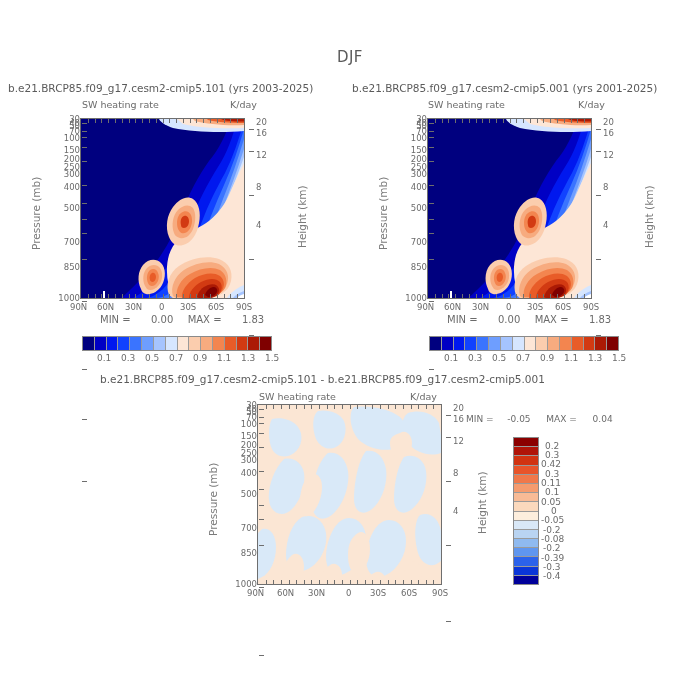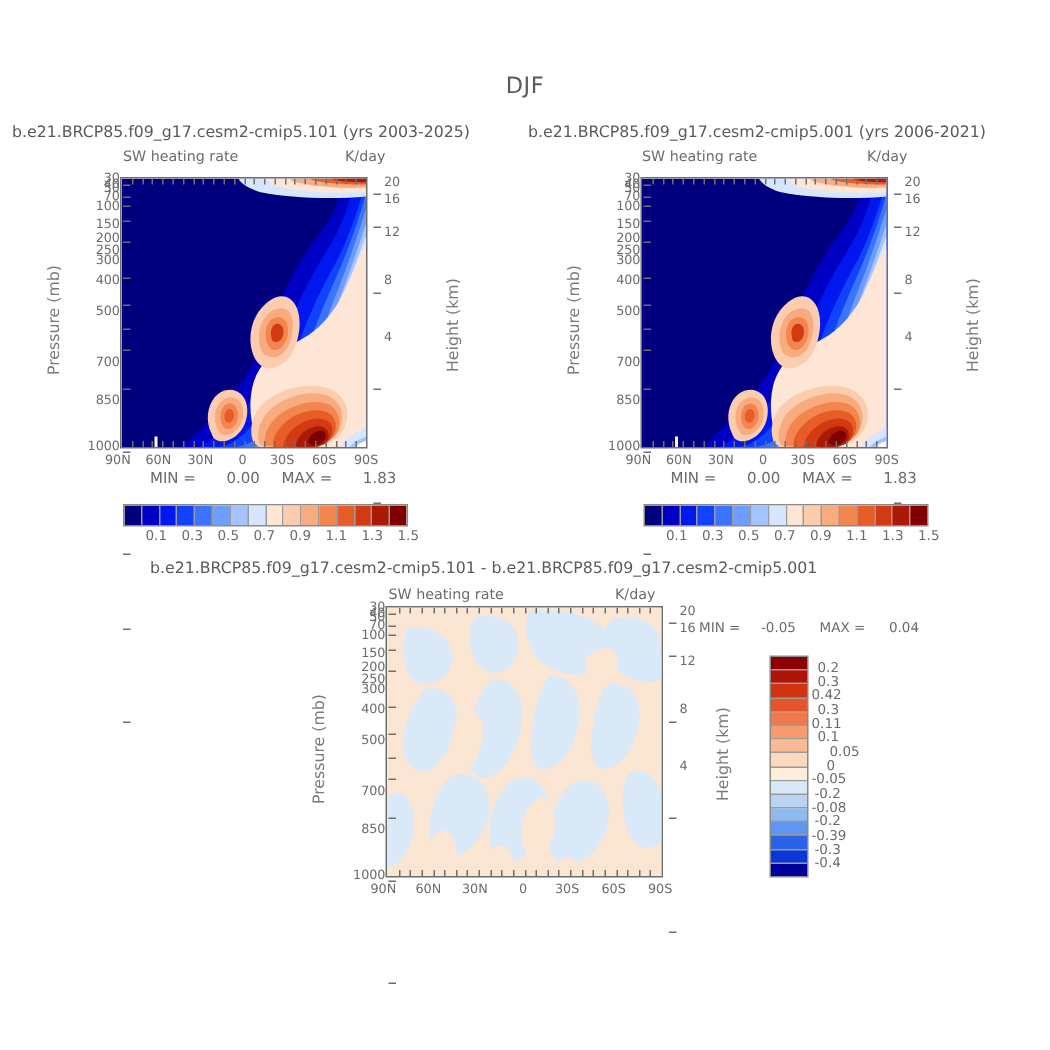--- a/index.html
+++ b/index.html
@@ -123,21 +123,21 @@
 <div class="abs mm" style="left:100px;top:314px;">
   <span>MIN =</span>
   <span style="display:inline-block;width:14px;"></span>
   <span>0.00</span>
   <span style="display:inline-block;width:8px;"></span>
   <span>MAX =</span>
   <span style="display:inline-block;width:14px;"></span>
   <span>1.83</span>
 </div>
 
-<div class="abs hdr" style="left:352px;top:82px;">b.e21.BRCP85.f09_g17.cesm2-cmip5.001 (yrs 2006-2021)</div>
+<div class="abs hdr" style="left:352px;top:82px;">b.e21.BRCP85.f09_g17.cesm2-cmip5.001 (yrs 2001-2025)</div>
 
 <div class="abs sub" style="left:428px;top:99px;">SW heating rate</div>
 <div class="abs sub" style="left:578px;top:99px;">K/day</div>
 
 <div class="abs plotbox" style="left: 427px; top: 118px; width: 165px; height: 181px; position: absolute;">
   <svg width="163" height="179" viewBox="0 0 163 179" preserveAspectRatio="none">
     <rect x="0" y="0" width="163" height="179" fill="#00007f"></rect>
     <path d="M163,179 L163,0 L150,0 C145,16 138,30 128,42 C118,56 108,74 100,96 C92,118 80,140 62,158 C50,170 44,176 40,179 Z" fill="#0000c4"></path>
     <path d="M163,179 L163,0 L156,0 C152,18 146,34 137,48 C127,64 117,82 110,104 C101,128 88,148 72,164 C62,173 56,177 52,179 Z" fill="#0018ef"></path>
     <path d="M163,179 L163,2 C158,20 152,38 144,54 C134,72 124,92 117,114 C108,138 96,156 82,170 C74,177 68,179 64,179 Z" fill="#1142ff"></path>
@@ -384,21 +384,21 @@
       <div style="flex: 1 1 0px; background: rgb(0, 0, 154); width: 100%; border-bottom: none;"></div>
     </div>
 </div>
 <div class="abs" style="left:541px;top:437px;width:50px;height:150px;">
   <div class="cbl abs" style="left:4px;top:4px;">0.2</div>
   <div class="cbl abs" style="left:4px;top:13px;">0.3</div>
   <div class="cbl abs" style="left:0px;top:22px;">0.42</div>
   <div class="cbl abs" style="left:4px;top:32px;">0.3</div>
   <div class="cbl abs" style="left:0px;top:41px;">0.11</div>
   <div class="cbl abs" style="left:4px;top:50px;">0.1</div>
-  <div class="cbl abs" style="left:12px;top:60px;">0.05</div>
+  <div class="cbl abs" style="left:0px;top:60px;">0.05</div>
   <div class="cbl abs" style="left:10px;top:69px;">0</div>
   <div class="cbl abs" style="left:0px;top:78px;">-0.05</div>
   <div class="cbl abs" style="left:2px;top:88px;">-0.2</div>
   <div class="cbl abs" style="left:0px;top:97px;">-0.08</div>
   <div class="cbl abs" style="left:2px;top:106px;">-0.2</div>
   <div class="cbl abs" style="left:0px;top:116px;">-0.39</div>
   <div class="cbl abs" style="left:2px;top:125px;">-0.3</div>
   <div class="cbl abs" style="left:2px;top:134px;">-0.4</div>
 </div>
 

